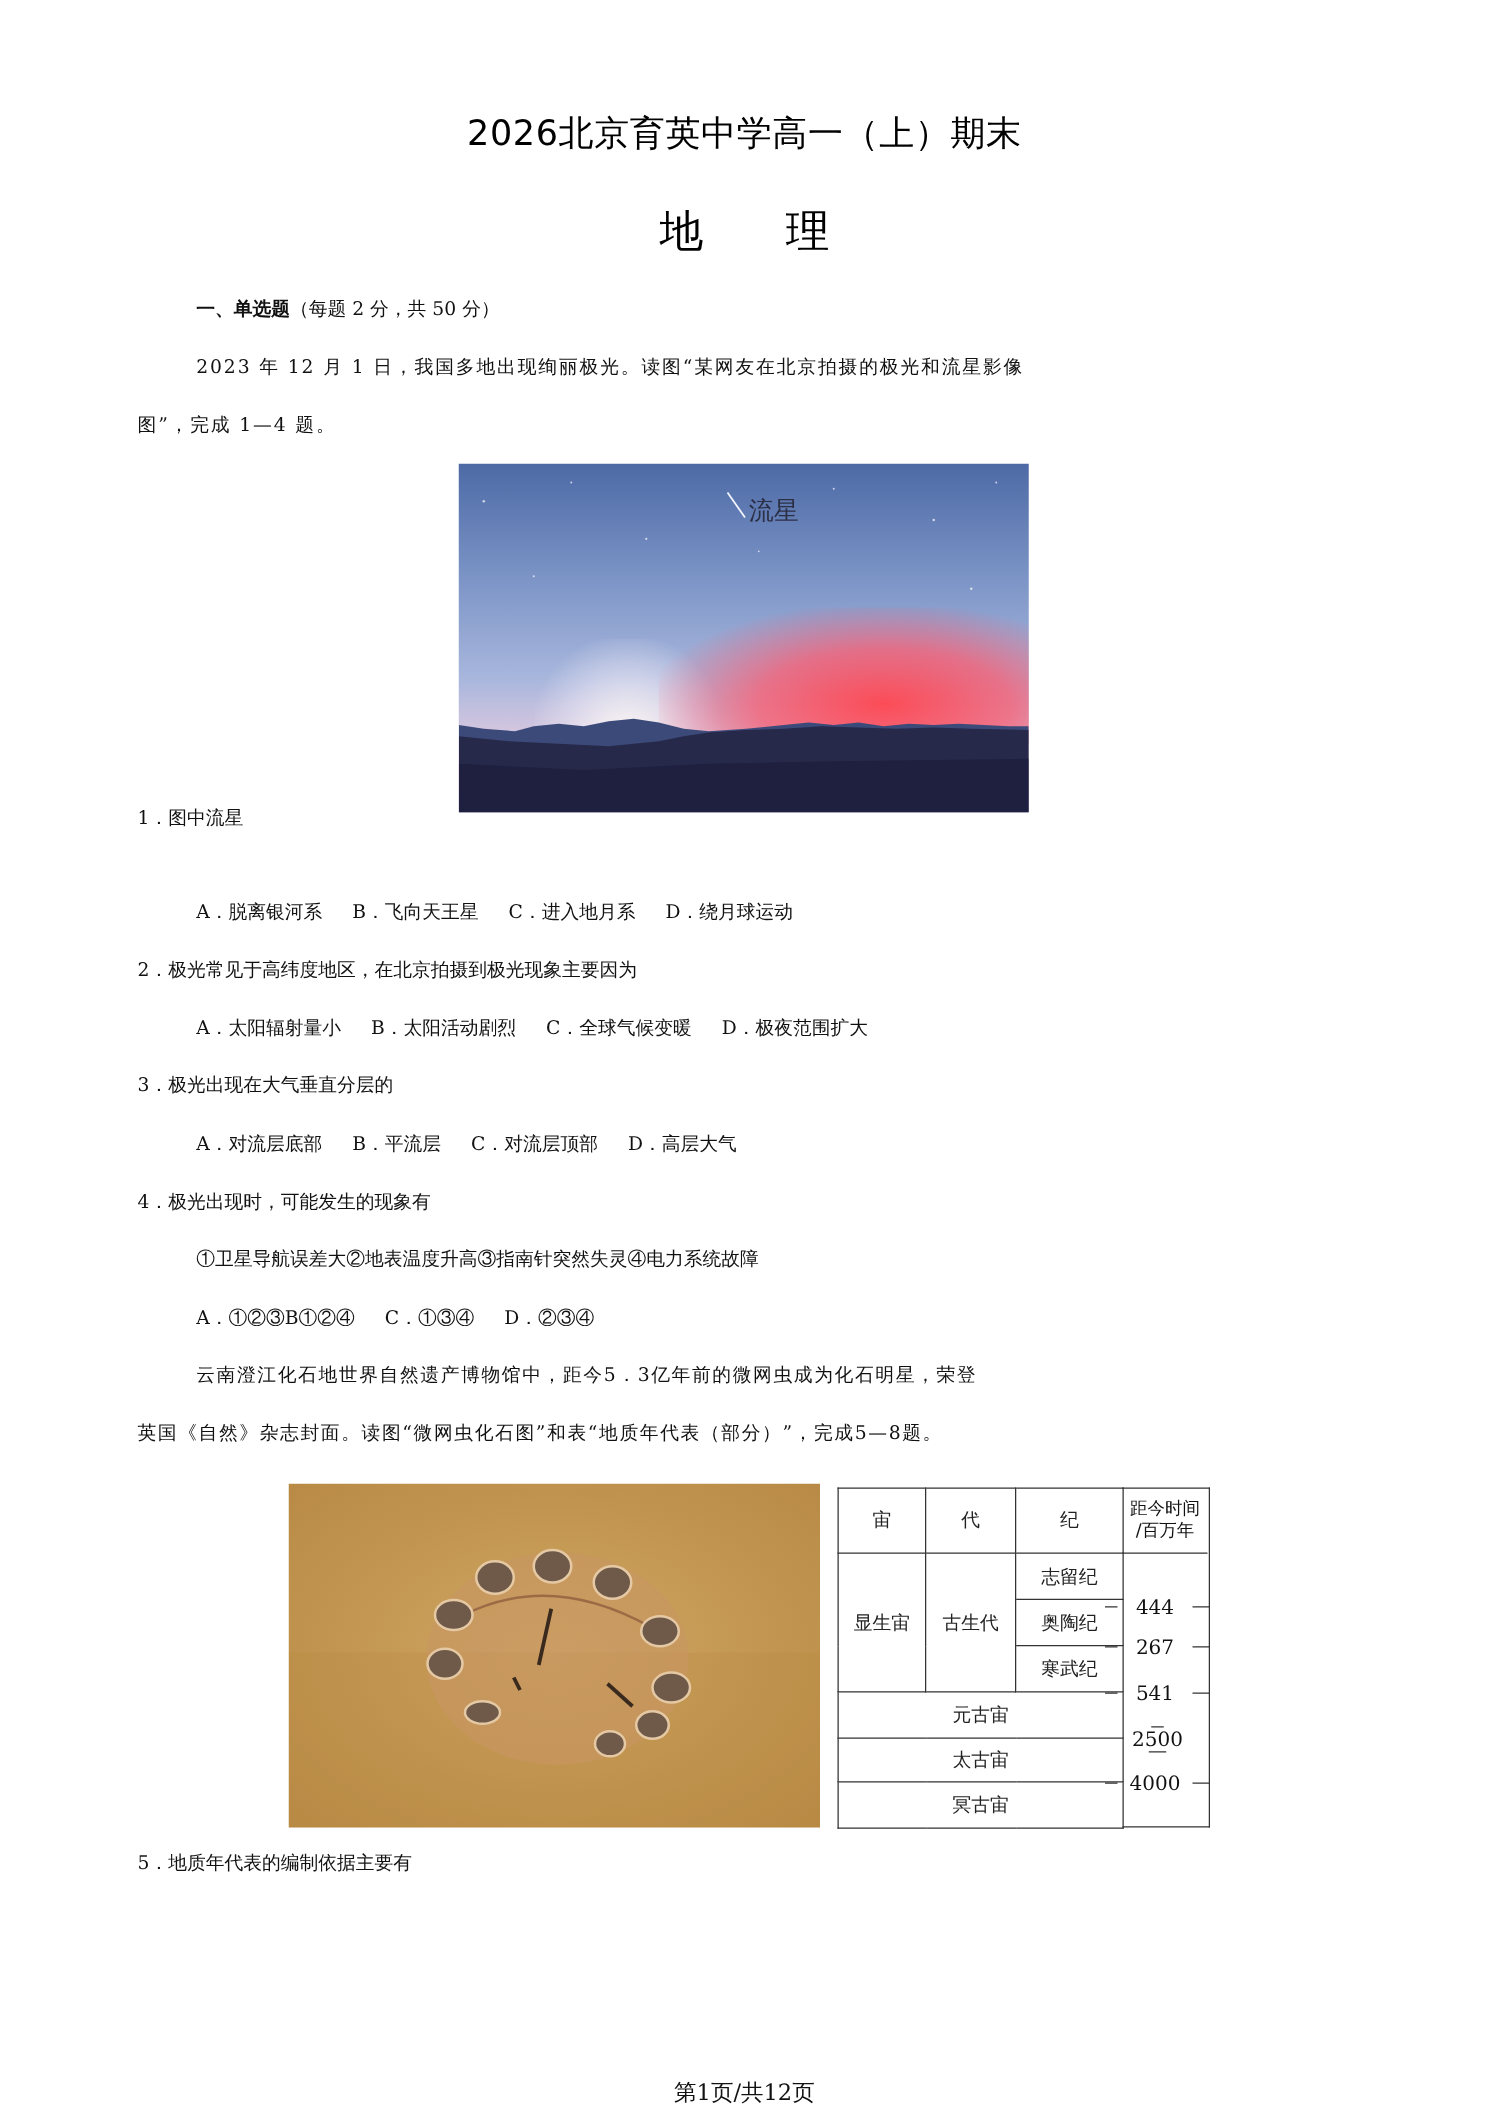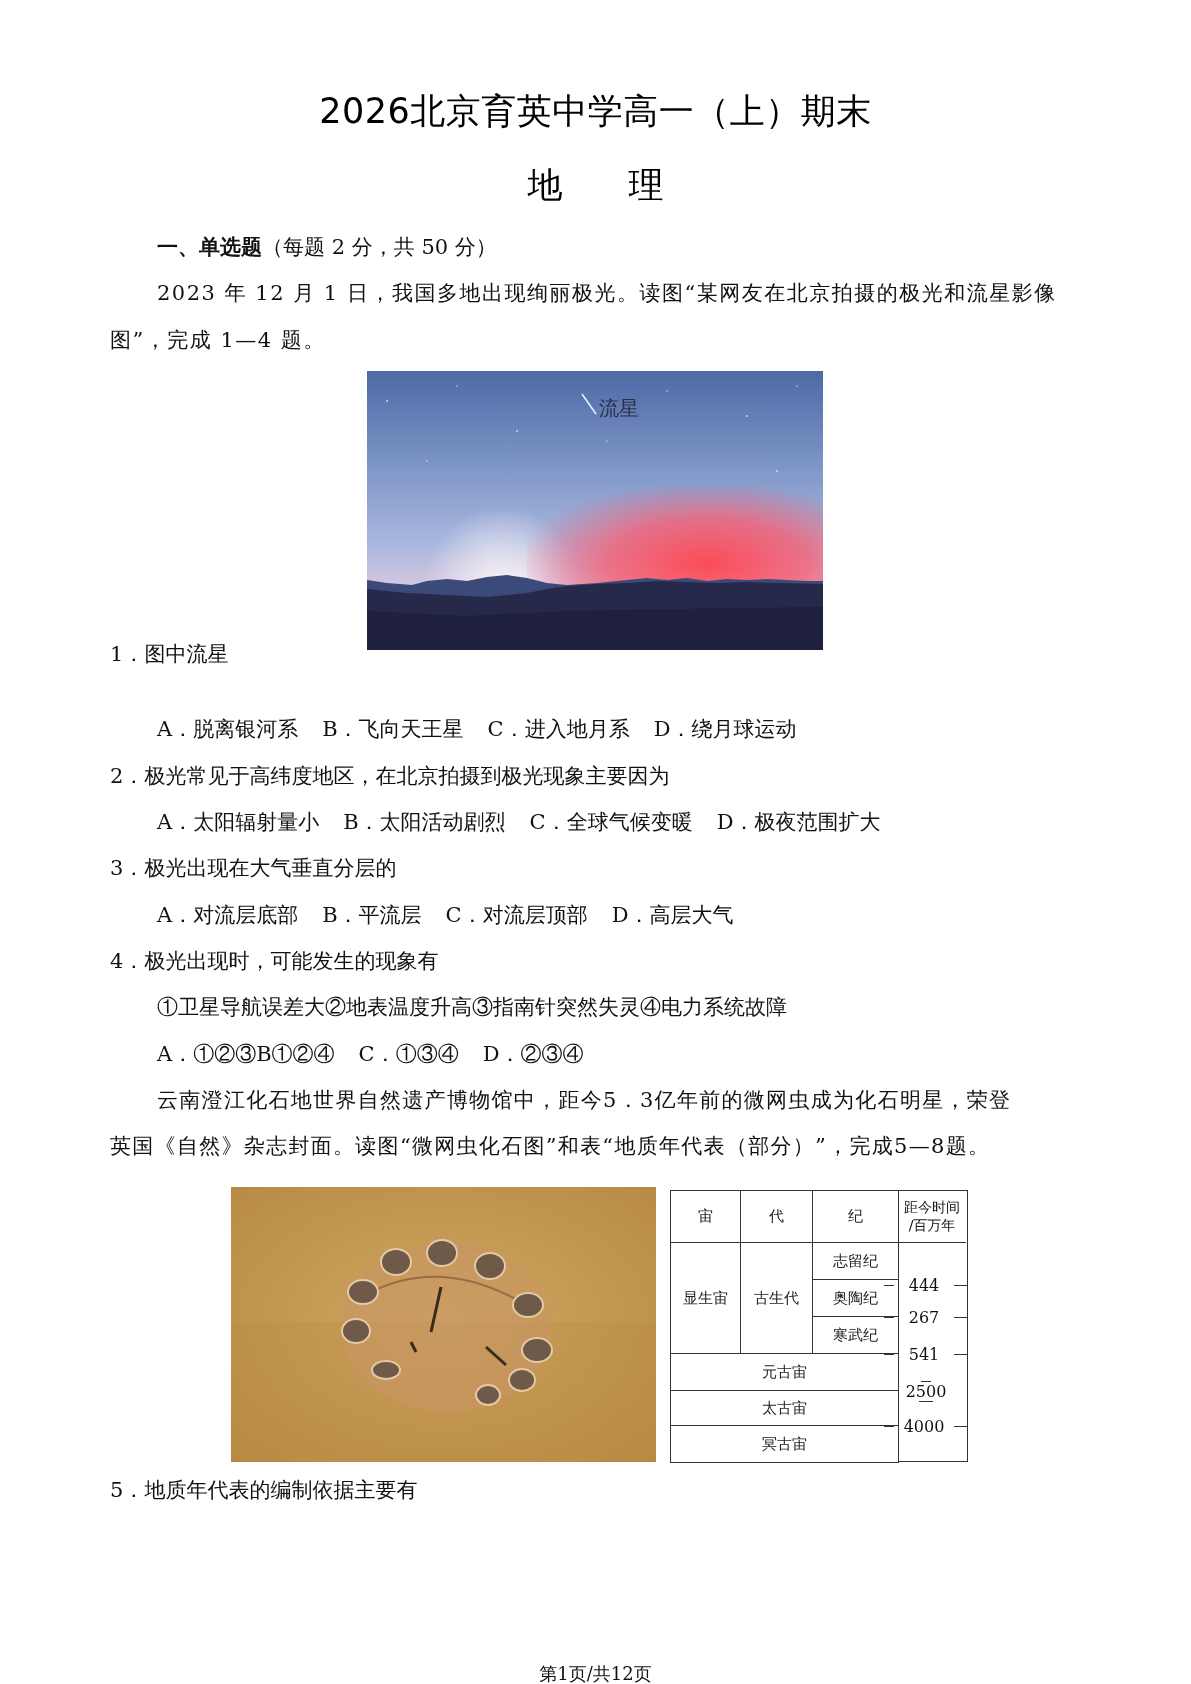--- a/index.html
+++ b/index.html
@@ -5,29 +5,29 @@
   html, body { margin: 0; padding: 0; background: #ffffff; }
   body {
     width: 1191px; height: 1684px; position: relative; overflow: hidden;
     font-family: "DejaVu Serif", "Liberation Serif", serif;
     color: #111;
   }
   .abs { position: absolute; }
   .title {
     left: 0; width: 1191px; top: 88px; text-align: center;
     font-family: "DejaVu Sans", "Liberation Sans", sans-serif;
-    font-size: 35px; letter-spacing: 0.5px; color: #000;
+    font-size: 28px; letter-spacing: 0.5px; color: #000;
   }
   .subject {
     left: 0; width: 1191px; top: 162px; text-align: center;
     font-family: "DejaVu Sans", "Liberation Sans", sans-serif;
     font-size: 35px; color: #000;
   }
   .subject span { display: inline-block; margin: 0 33px; }
-  .line { font-size: 21px; line-height: 30px; white-space: nowrap; }
+  .line { font-size: 15px; line-height: 30px; white-space: nowrap; }
   .section-head { left: 157px; top: 232px; }
   .section-head b { font-family: "DejaVu Sans", "Liberation Sans", sans-serif; font-weight: bold; }
   .para1 { left: 157px; top: 278px; letter-spacing: 1.5px; }
   .para1b { left: 110px; top: 325px; letter-spacing: 1.5px; }
   .q { left: 110px; }
   .opt { left: 157px; word-spacing: 0; }
   .opt span { margin-right: 24px; }
 
   
   .aurora {

